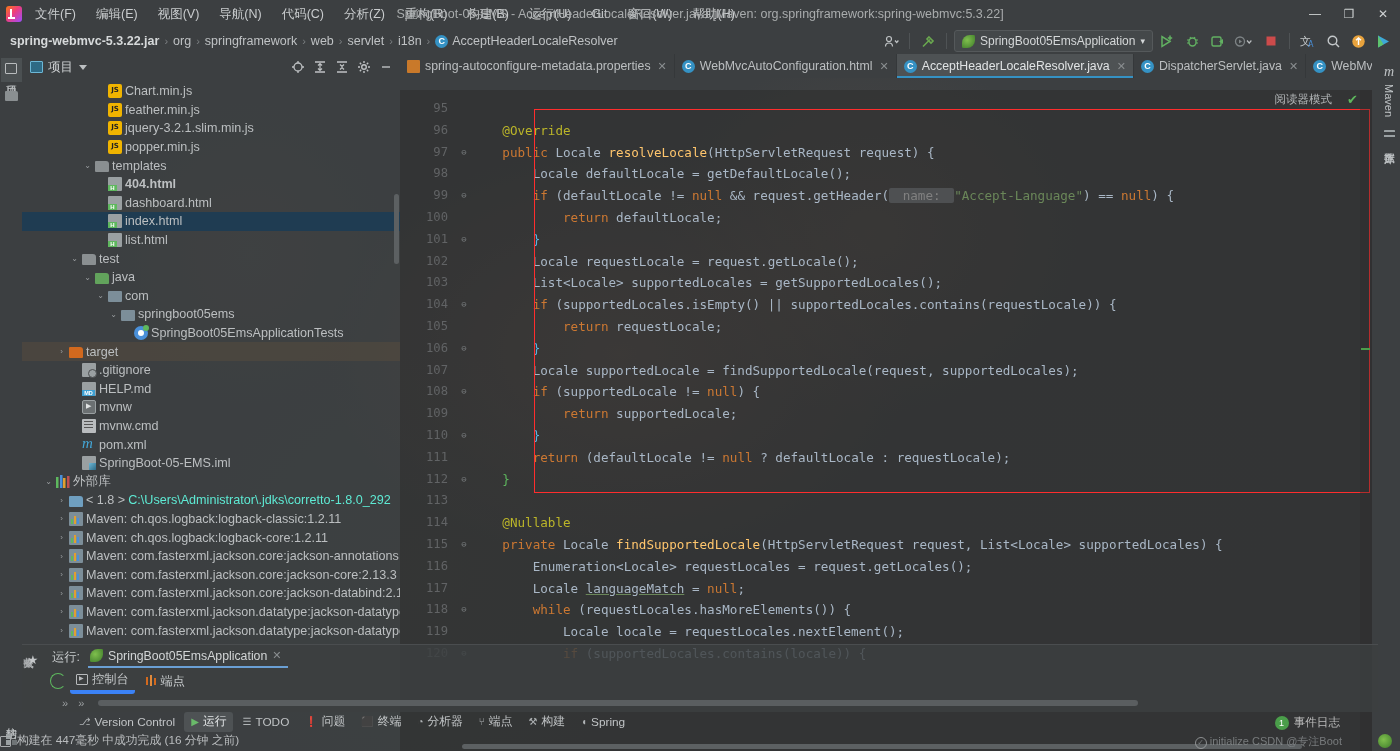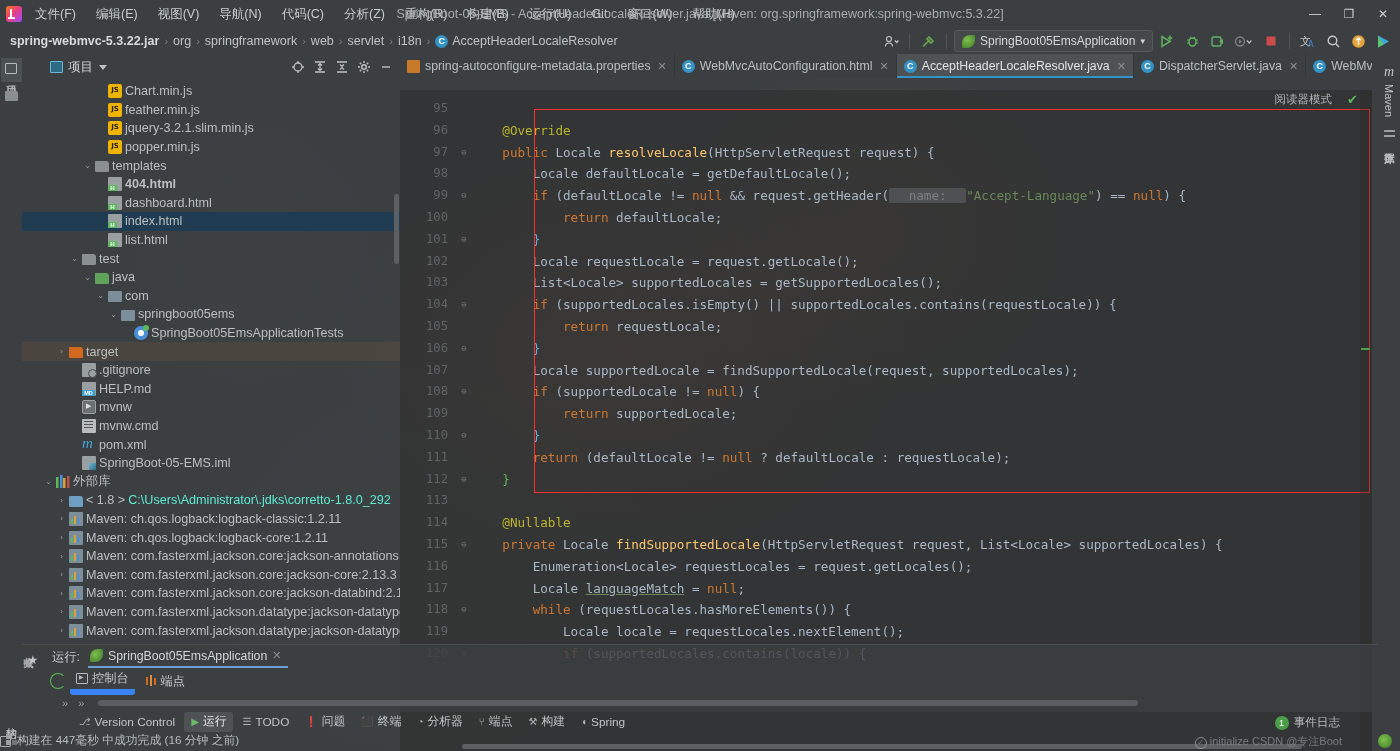--- a/index.html
+++ b/index.html
@@ -59,21 +59,21 @@
   .rail-folder{ width:13px;height:10px;background:#8a8f91;border-radius:1px 2px 1px 1px;margin-top:5px;}
   .rail-bottom{ margin-top:auto; display:flex;flex-direction:column;align-items:center;padding-bottom:6px;}
   .rail-struct{ width:11px;height:11px;margin-top:6px;
     background:linear-gradient(#9aa0a2,#9aa0a2) 0 0/5px 5px no-repeat,
                linear-gradient(#6f7476,#6f7476) 6px 6px/5px 5px no-repeat,
                linear-gradient(#9aa0a2,#9aa0a2) 0 6px/5px 5px no-repeat;}
 
   
   .project{ position:absolute; left:22px; top:54px; width:378px; bottom:0; z-index:3;
     background:rgba(60,63,65,.55); display:flex; flex-direction:column;}
-  .proj-head{ height:26px; display:flex; align-items:center; padding:0 4px 0 8px; background:rgba(60,63,65,.9);margin-left:20px;}
+  .proj-head{ height:26px; display:flex; align-items:center; padding:0 4px 0 8px; background:rgba(60,63,65,.9);}
   .proj-title{ font-size:12.5px; color:#cdd0d2; margin-left:5px;}
   .proj-icon{ width:13px;height:12px; border:1.5px solid #6cb7d6; background:#2e6a85; border-radius:1px;}
   .caret{ width:0;height:0;border-left:4px solid transparent;border-right:4px solid transparent;
     border-top:5px solid #bcbfc1; margin-left:6px;}
   .proj-tools{ margin-left:auto; display:flex; align-items:center; gap:2px;}
   .ptool{ width:20px;height:20px;display:flex;align-items:center;justify-content:center;
     color:#bec1c3;font-size:13px;border-radius:3px;}
 
   .tree{ flex:1; overflow:hidden; padding-top:2px; font-size:12.6px; position:relative;}
   .row{ height:18.6px; display:flex; align-items:center; white-space:nowrap; padding-right:6px;}
@@ -146,21 +146,21 @@
   .codeflex{ display:flex; height:100%; font-family:"DejaVu Sans Mono","Liberation Mono",monospace; font-size:12.6px;}
   .gutter{ width:56px; flex:none; text-align:right; padding-top:8px; position:relative;}
   .gl{ height:21.8px; line-height:21.8px; color:#616365; padding-right:8px; font-size:12.2px; position:relative;}
   .foldcol{ width:16px; flex:none; padding-top:8px;}
   .fl{ height:21.8px; line-height:21.8px; text-align:center; color:#787c7e; font-size:9px;}
   .code{ flex:1; padding-top:8px; position:relative; overflow:hidden;}
   .cl{ height:21.8px; line-height:21.8px; white-space:pre; color:#a9b7c6;}
   .kw{ color:#cc7832;}
   .ann{ color:#bbb529;} .str{ color:#6a8759;}
   .mth{ color:#ffc66d;}
-  .hintbg{ background:#4e5052; color:#808080; border-radius:2px; padding:0 12px;}
+  .hintbg{ background:#4e5052; color:#808080; border-radius:2px; padding:0 6px;}
   .ulin{ text-decoration:underline; text-decoration-color:#6a8759; text-decoration-style:solid;}
   .bluebrace{ color:#5cb3e0;}
   .greenp{ color:#5eb85e;}
 
   .redbox{ position:absolute; left:62px; top:19px; right:2px; height:384px;
     border:1.6px solid #ff2d2d; pointer-events:none; z-index:5;}
   .readermode{ position:absolute; right:40px; top:2px; font-size:11.5px; color:#b3b6b8;
     font-family:"Liberation Sans",sans-serif; z-index:6;}
   .readercheck{ position:absolute; right:14px; top:2px; font-size:13px; color:#5eb85e; z-index:6;}
   .hscroll{ position:absolute; left:62px; bottom:2px; width:840px; height:5px; background:#5c6062; border-radius:3px; z-index:6;}
@@ -185,21 +185,21 @@
     border-top:1px solid #4a4d4f;}
   .run-head{ height:24px; display:flex; align-items:center; padding:0 8px; gap:8px;}
   .run-lbl{ font-size:12.3px; color:#c6c9cb;}
   .run-tab{ display:flex;align-items:center;gap:5px;font-size:12.3px;color:#d2d5d6;
     border-bottom:2px solid #6a9fd4; padding:2px 6px 3px 2px;}
   .run-tab .x{ color:#8a8e90;font-size:11px;}
   .spring-ico{ width:13px;height:13px;border-radius:60% 10% 60% 10%;
     background:radial-gradient(circle at 40% 40%, #7fbf4d, #3d7a2a);}
   .run-toolbar{ height:24px; display:flex; align-items:center; padding:0 6px; gap:4px;}
   .rbtn{ display:flex;align-items:center;gap:4px;font-size:12.2px;color:#c6c9cb;padding:2px 6px;border-radius:3px;}
-  .rbtn.active{ border-bottom:6px solid #3b82f6;}
+  .rbtn.active{ border-bottom:4px solid #3b82f6;}
   .console-ico{ width:12px;height:11px;border:1.3px solid #b7babc;border-radius:1px;position:relative;}
   .console-ico:after{content:"\25B6";position:absolute;left:2px;top:-1px;font-size:6px;color:#b7babc;}
   .break-ico{ width:12px;height:12px; background:
     linear-gradient(#d2691e,#d2691e) 1px 2px/2px 8px no-repeat,
     linear-gradient(#e08a3c,#e08a3c) 5px 0/2px 11px no-repeat,
     linear-gradient(#d2691e,#d2691e) 9px 3px/2px 7px no-repeat;}
   .rerun{ width:16px;height:16px;border:1.6px solid #5eb85e;border-radius:50%;border-right-color:transparent;}
   .run-body{ height:20px; display:flex; align-items:center; padding:0 6px; gap:10px;}
   .chev{ color:#9a9ea0; font-size:11px;}
   .run-scroll{ flex:1; height:6px; background:#5a5e60; border-radius:3px; margin-left:4px; max-width:1040px;}

